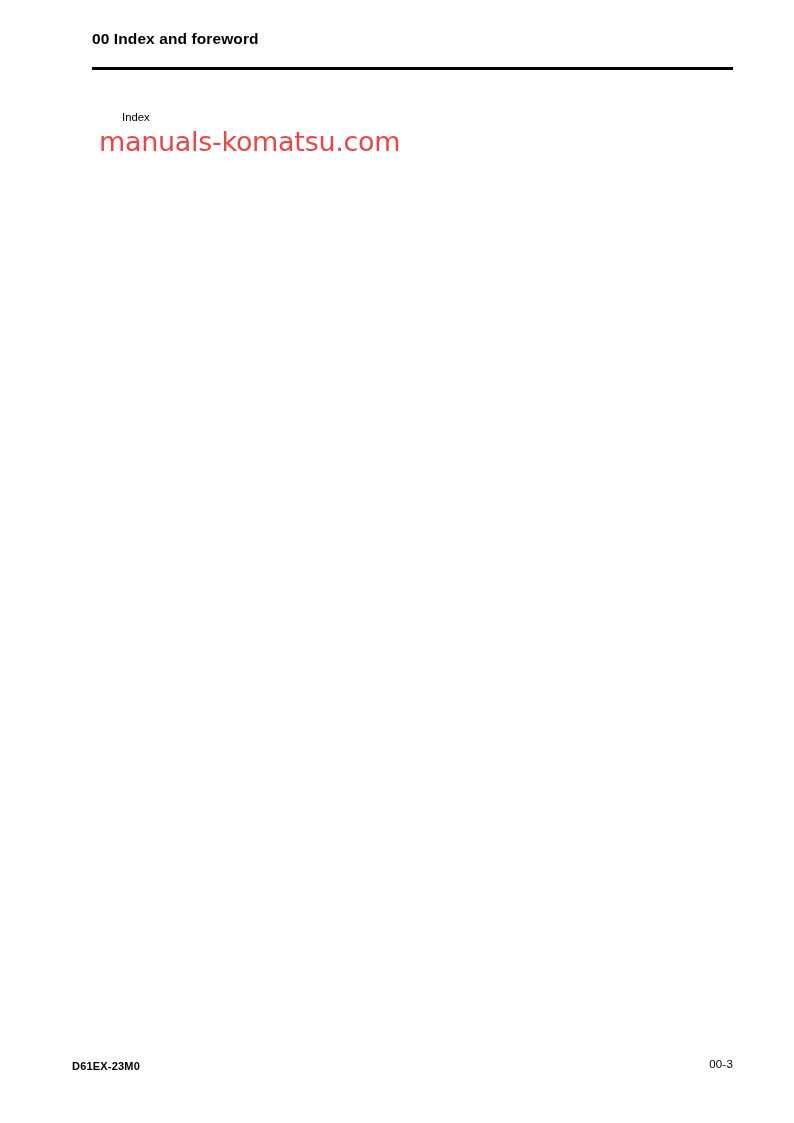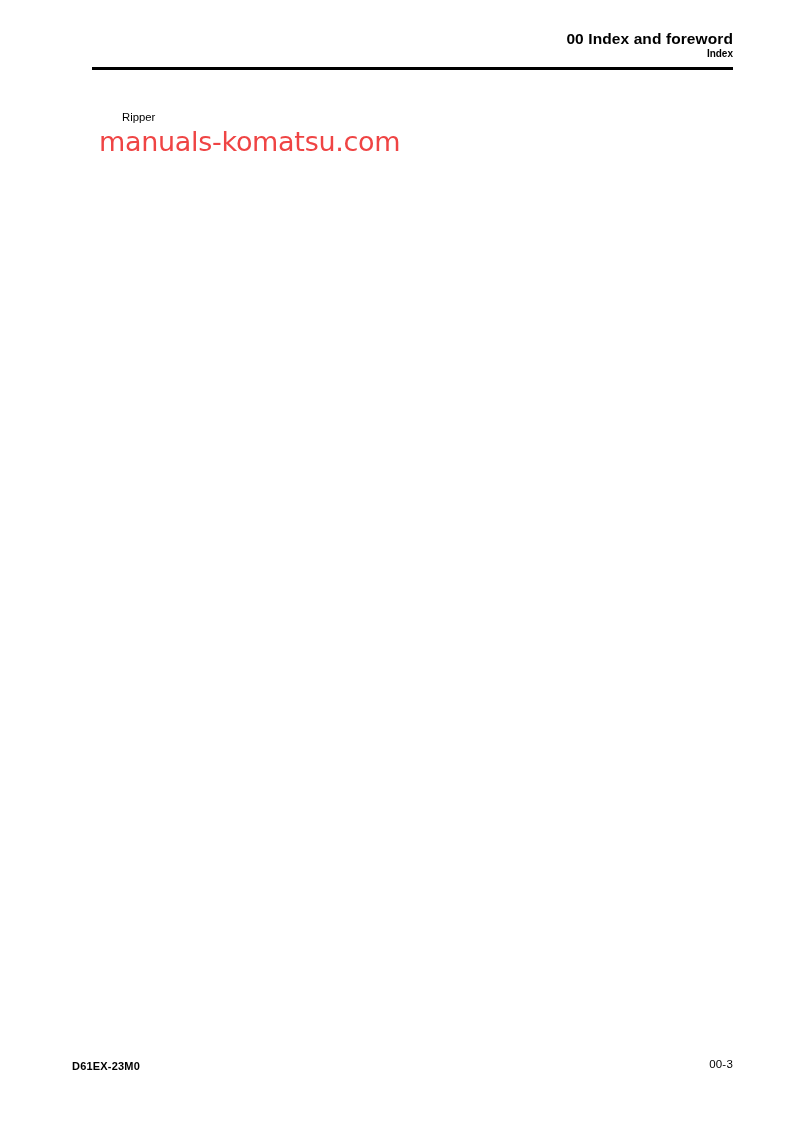--- a/index.html
+++ b/index.html
@@ -18,21 +18,21 @@
   }
 
   
   .header {
     position: absolute;
     left: 92px;
     right: 61px;
     top: 30px;
   }
   .header-title {
-    text-align: right;
+    text-align: left;
     font-size: 15.5px;
     font-weight: bold;
     letter-spacing: 0.1px;
     line-height: 17px;
   }
   .header-sub {
     text-align: right;
     font-size: 10px;
     font-weight: bold;
     line-height: 12px;
@@ -119,27 +119,26 @@
     letter-spacing: 0.2px;
   }
 </style>
 </head>
 <body>
 
 <div class="page">
 
   <div class="header">
     <div class="header-title">00 Index and foreword</div>
-    <div class="header-sub">Index</div>
   </div>
   <div class="header-rule"></div>
 
   <div class="toc">
       <div class="toc-row lvl1">
-        <span class="label">Ripper</span>
+        <span class="label">Index</span>
         <span class="leader"></span>
         <span class="page">10-127</span>
       </div>
     </div>
 
   <div class="watermark">manuals-komatsu.com</div>
 
   <div class="footer-left">D61EX-23M0</div>
   <div class="footer-right">00-3</div>
 

